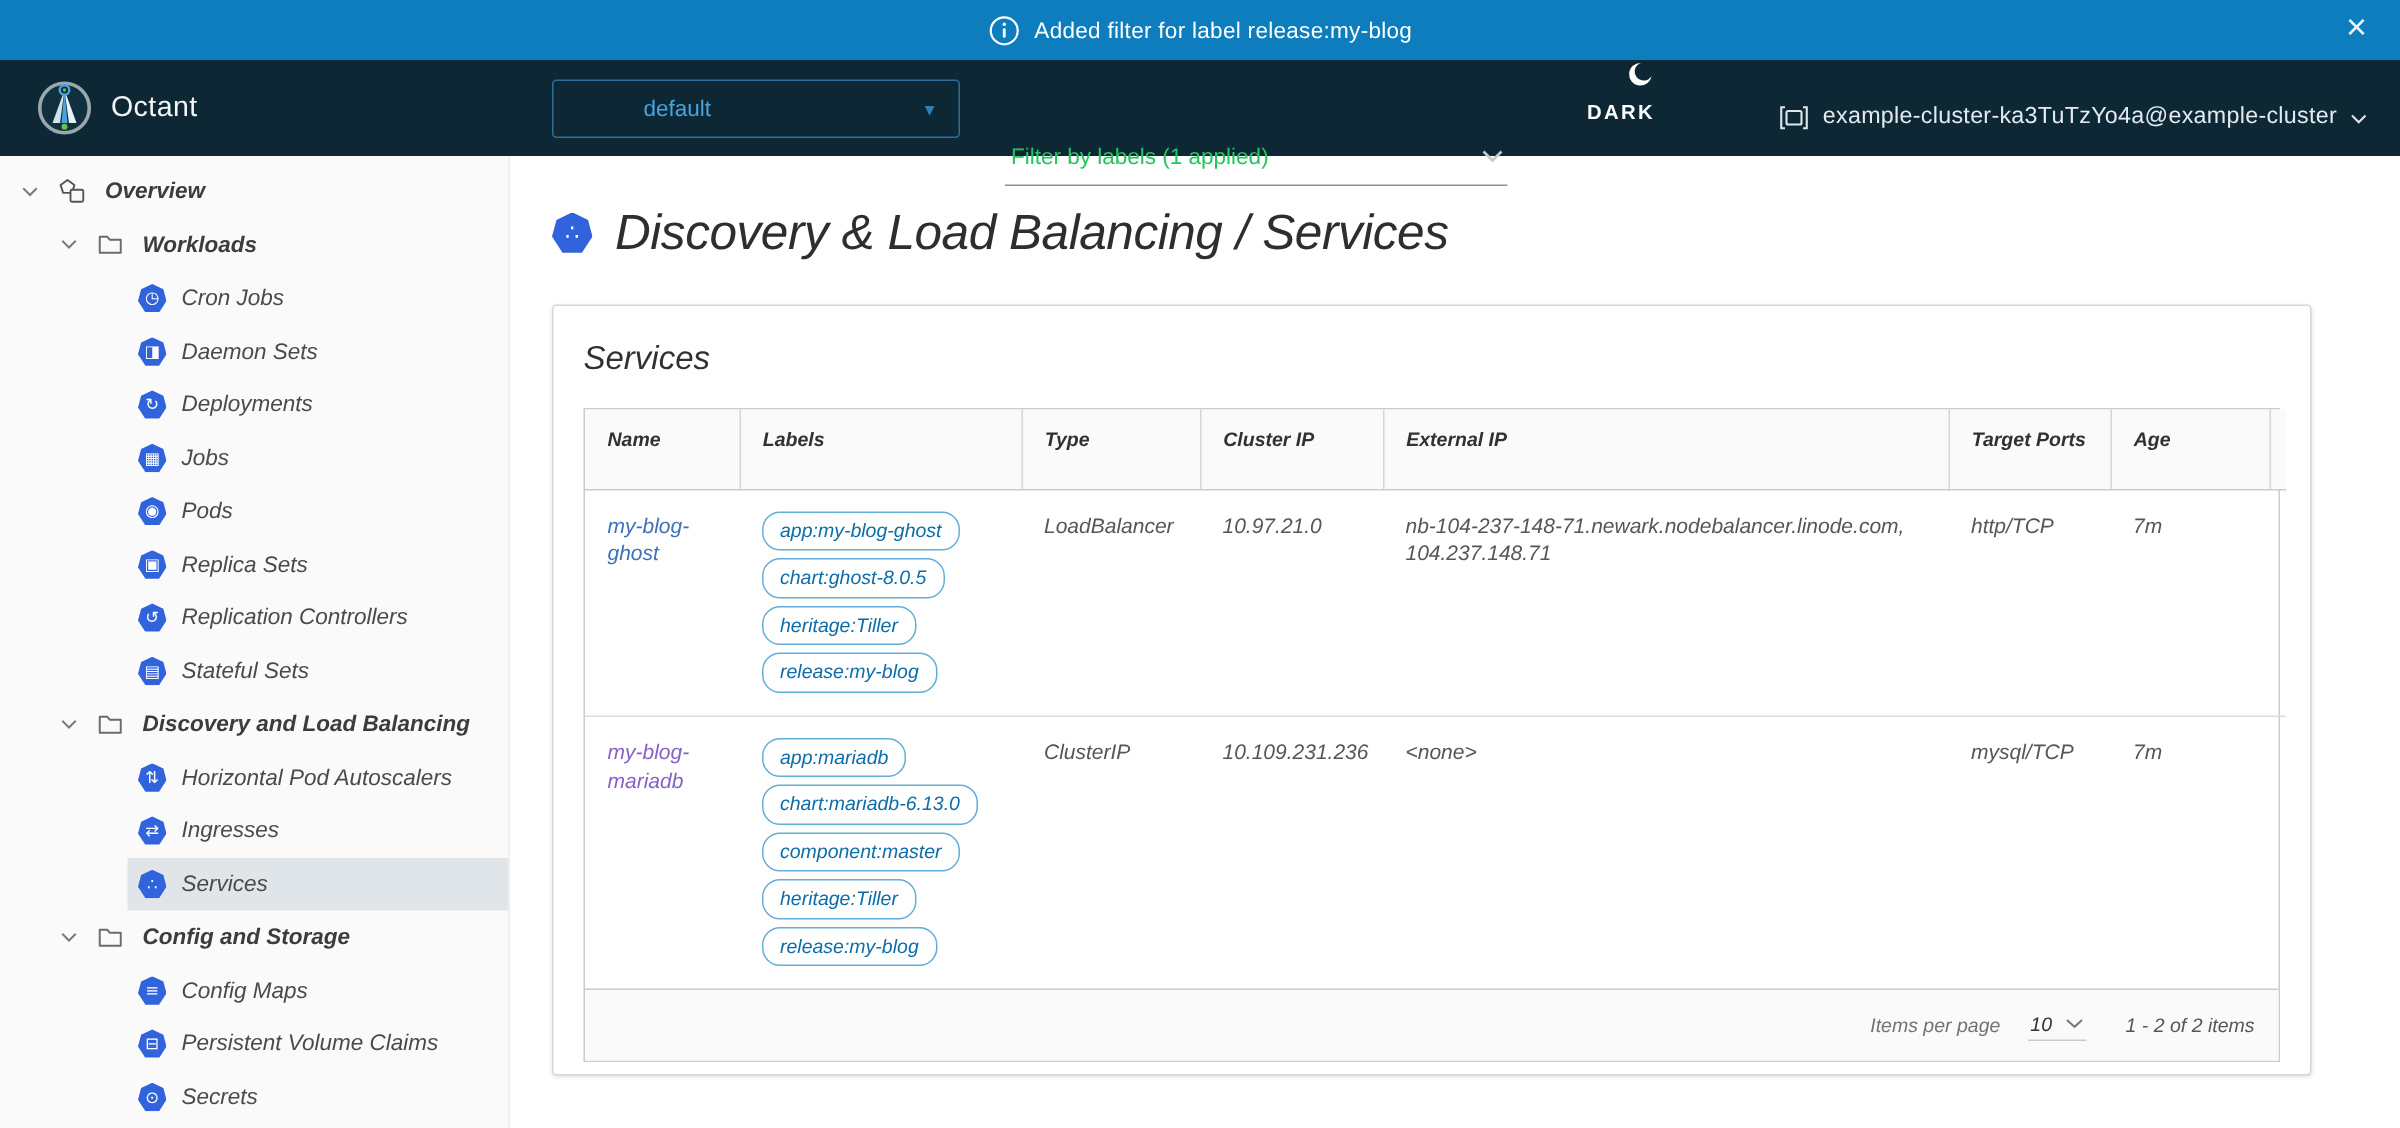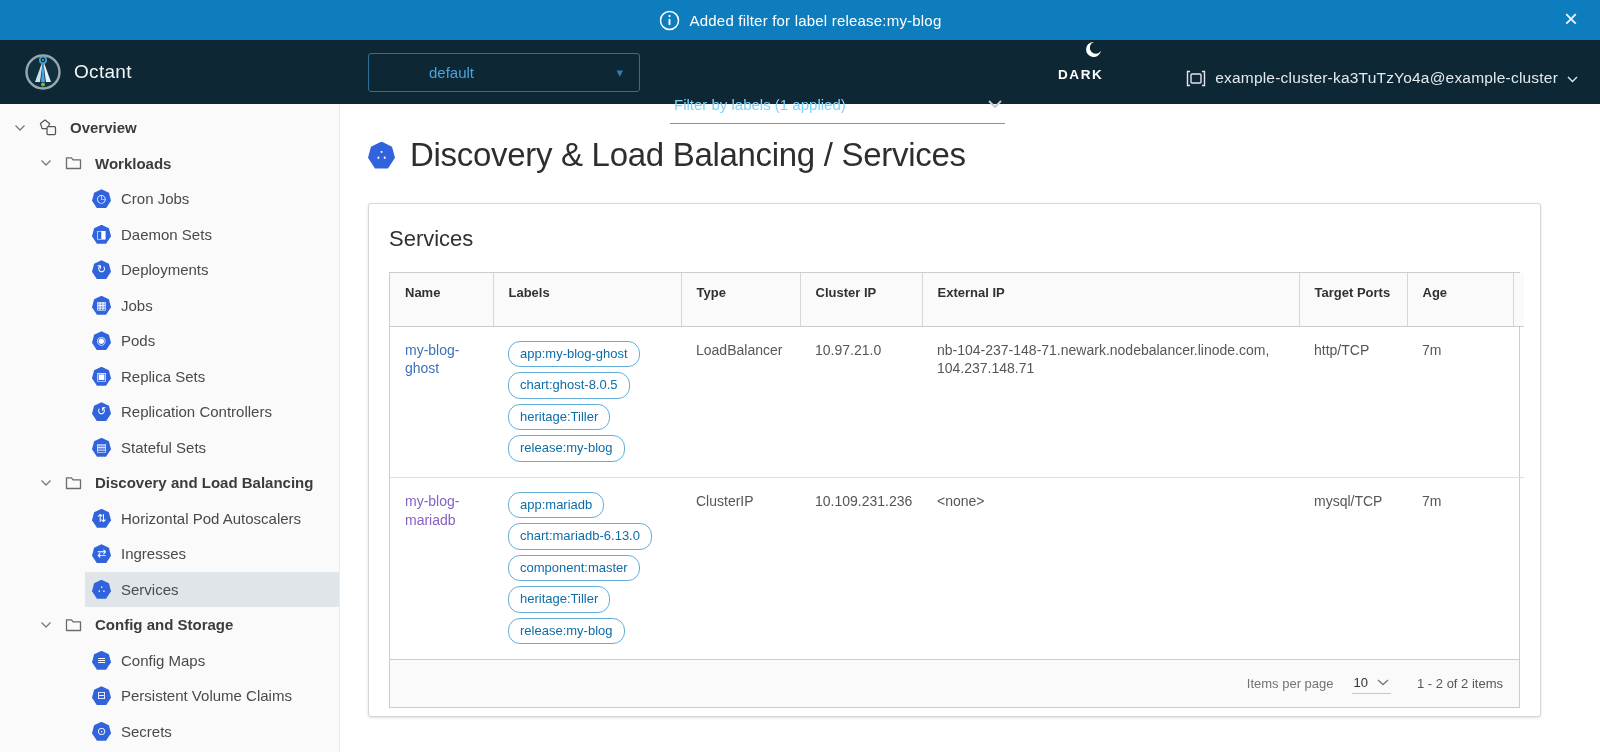--- a/index.html
+++ b/index.html
@@ -17,32 +17,32 @@
   .header { position:relative; height:64px; background:#0e2735; color:#fff; }
   .brand { position:absolute; left:24px; top:0; height:64px; display:flex; align-items:center; gap:12px; }
   .app-name { font-size:19px; color:#f2f6f8; letter-spacing:.3px; }
   .ns-select { position:absolute; left:368px; top:13px; width:272px; height:39px;
     border:1px solid #2f6f96; border-radius:3px; display:flex; align-items:center;
     padding:0 16px; cursor:pointer; }
   .ns-select .val { color:#49a3dd; font-size:15px; flex:1;margin-left:44px; }
   .ns-select .caret { color:#2f7fb5; font-size:13px; }
   .label-filter { position:absolute; left:670px; top:56px; width:335px;
     border-bottom:1px solid #87939a; padding:0 24px 9px 4px; cursor:pointer; }
-  .label-filter .txt { color:#7dd3fc; font-size:15px; }
+  .label-filter .txt { color:#22c55e; font-size:15px; }
   .label-filter .chev { position:absolute; right:2px; top:3px; }
   .theme-toggle { position:absolute; left:1058px; top:0; height:82px; display:flex;
     align-items:flex-end; gap:8px; cursor:pointer;flex-direction:column; }
   .theme-toggle .lbl { font-size:13.5px; font-weight:700; letter-spacing:1.6px; color:#fff; }
   .cluster-sel { position:absolute; right:22px; top:0; height:76px; display:flex;
     align-items:center; gap:9px; cursor:pointer; }
   .cluster-sel .lbl { font-size:15.5px; color:#e2eaef; letter-spacing:.2px; }
   .cluster-sel .chev { margin-top:2px; }
 
   
-  .shell { display:flex; height:648px; }
+  .shell { display:flex; height:648px;font-style:italic; }
   .sidebar { width:340px; background:#fafafa; border-right:1px solid #ececec;
     padding-top:6px; overflow:hidden; flex:none; }
   .nav-row { height:35.5px; display:flex; align-items:center; cursor:pointer; color:#454545; }
   .nav-row .chev { flex:none; display:flex; }
   .nav-root { padding-left:14px; gap:13px; }
   .nav-root .lbl { font-size:15px; font-weight:600; color:#3c3c3c; }
   .nav-group { padding-left:40px; gap:13px; }
   .nav-group .lbl { font-size:15px; font-weight:600; color:#3c3c3c; }
   .nav-item { margin-left:85px; padding-left:7px; gap:10px; }
   .nav-item .lbl { font-size:15px; color:#4a4a4a; }

